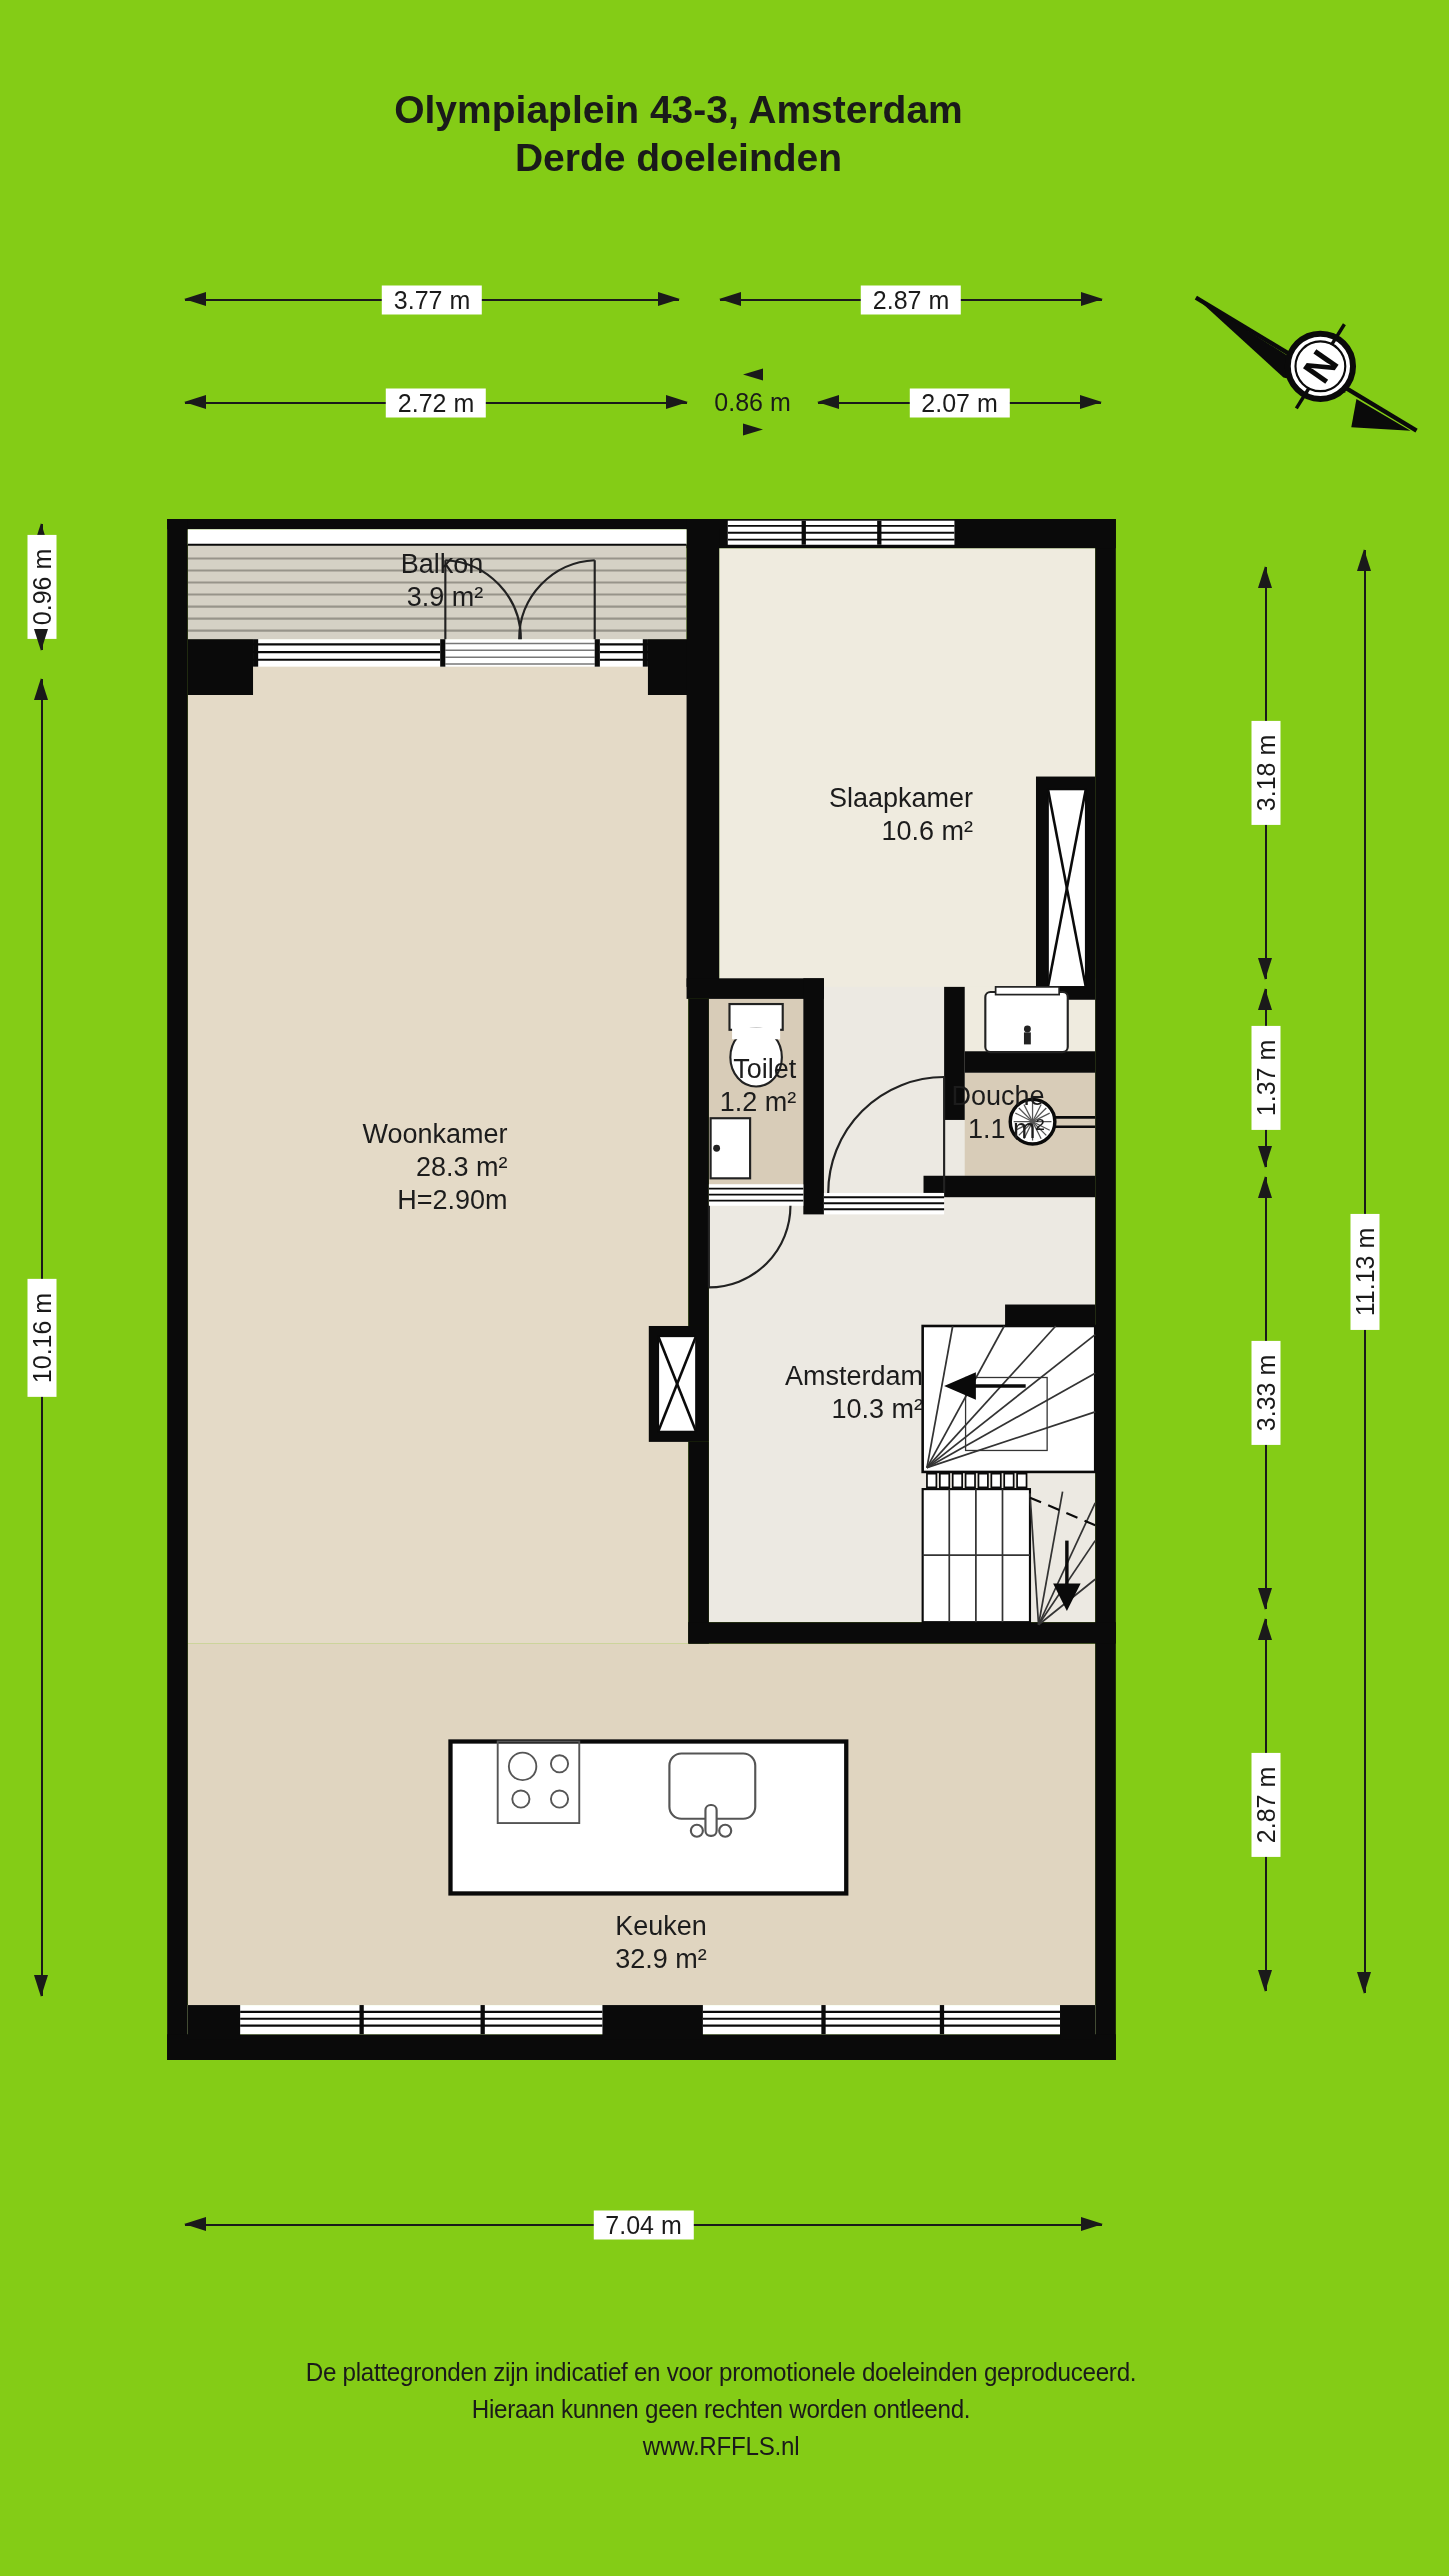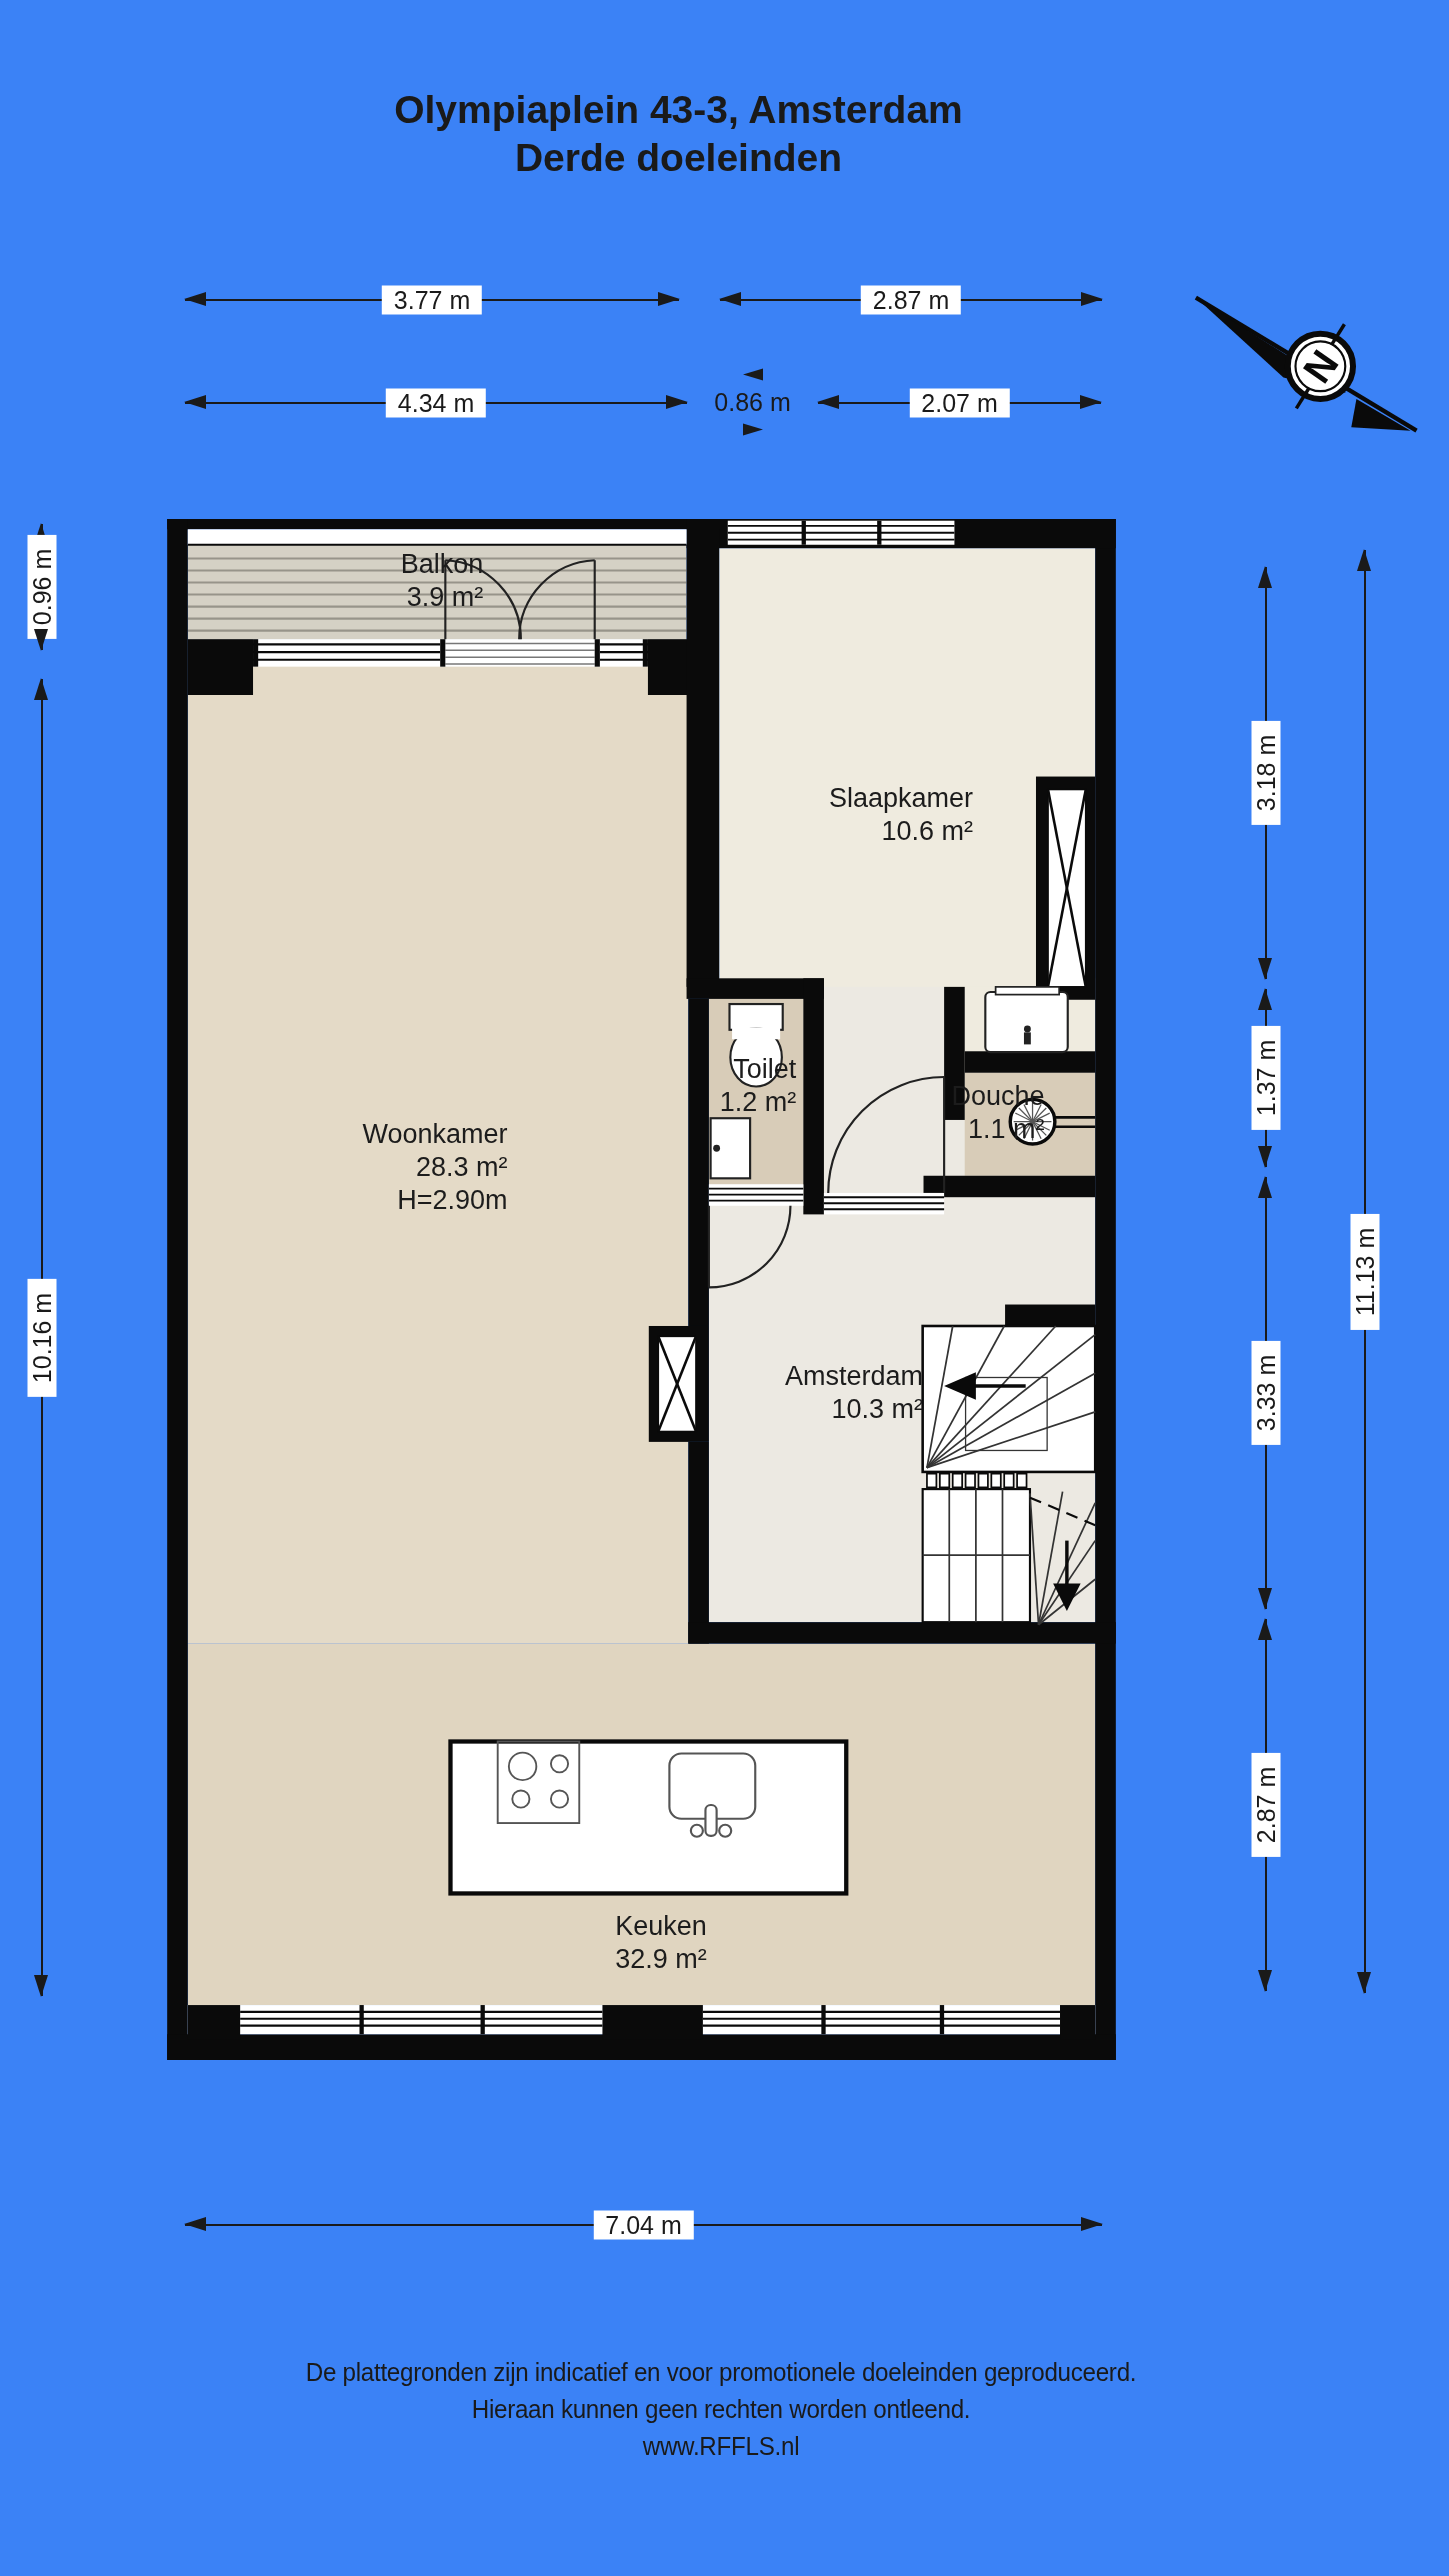--- a/index.html
+++ b/index.html
@@ -1,17 +1,17 @@
 <!DOCTYPE html>
 <html style="font-size:13.7px"><head>
 <meta charset="utf-8">
 <style>
   html,body { margin:0; padding:0; background:#ffffff; }
   #canvas {
-    position:relative; width:1449px; height:2576px; background:#3b82f6;
+    position:relative; width:1449px; height:2576px; background:#84cc16;
     font-family:"Liberation Sans", sans-serif; color:#1a1a1a; overflow:hidden;
   }
   
   .title-block { position:absolute; left:0; top:86px; width:1357px; text-align:center; }
   .title-line { font-size:39px; font-weight:bold; line-height:48px; letter-spacing:0px; }
   
   .hdim { position:absolute; height:0; border-top:2.6px solid #1a1a1a; }
   .hdim::before { content:""; position:absolute; left:-0.9px; top:-8.6px;
     border-style:solid; border-width:7.3px 22px 7.3px 0;
     border-color:transparent #1a1a1a transparent transparent; }
@@ -55,21 +55,21 @@
     <div class="title-line">Derde doeleinden</div>
   </div>
 
   <div class="hdim" style="left:185px; top:299px; width:494px;">
     <span class="dlabel">3.77 m</span>
   </div>
   <div class="hdim" style="left:720px; top:299px; width:382px;">
     <span class="dlabel">2.87 m</span>
   </div>
   <div class="hdim" style="left:185px; top:402px; width:502px;">
-    <span class="dlabel">4.34 m</span>
+    <span class="dlabel">2.72 m</span>
   </div>
   <div class="mini-dim" style="left:692px; top:402px; width:121px;flex-direction:column;">
     <span class="tri-l"></span>
     <span>0.86 m</span>
     <span class="tri-r"></span>
   </div>
   <div class="hdim" style="left:818px; top:402px; width:283px;">
     <span class="dlabel">2.07 m</span>
   </div>
 

